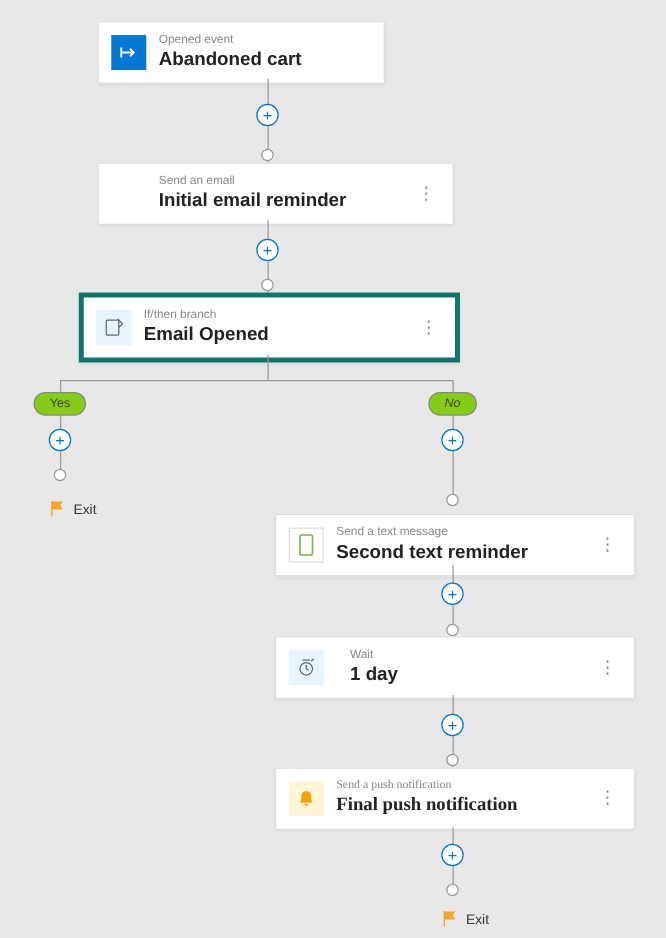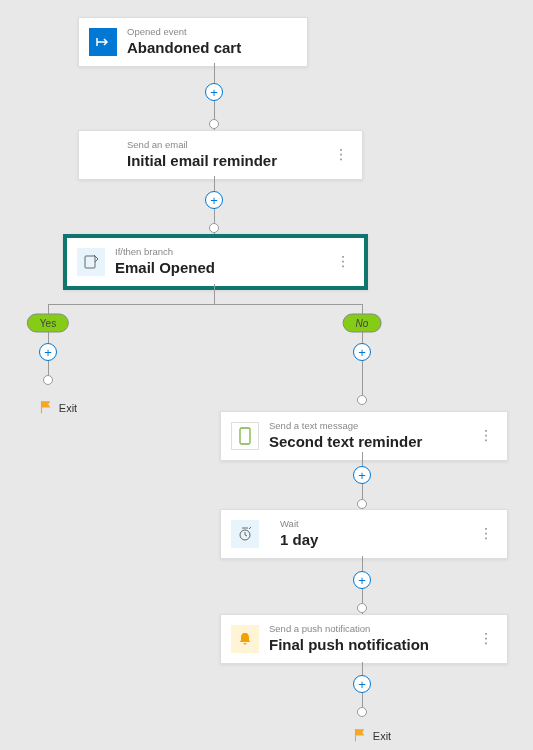--- a/index.html
+++ b/index.html
@@ -215,21 +215,21 @@
     <div class="card-label">Wait</div>
     <div class="card-title">1 day</div>
   </div>
   <div class="card-menu"></div>
 </div>
 
 <div class="line-abs" style="left:362px; top:556px; width:1px; height:58px;"></div>
 <div class="plus-btn" style="left:362px; top:580px;">+</div>
 <div class="node-circle" style="left:362px; top:608px;"></div>
 
-<div class="card" style="left:220px; top:614px; width:288px;">
+<div class="card" style="left:220px; top:614px; width:288px;font-family:Liberation Serif, serif;">
   <div class="card-icon" style="background:#fff4d6;">
     <svg width="14" height="14" viewBox="0 0 14 14">
         <path d="M7 1 C4 1 3 3 3 6 L3 8 L2 10 L12 10 L11 8 L11 6 C11 3 10 1 7 1 Z M5.5 11 A1.5 1.5 0 0 0 8.5 11" fill="#f2a100"></path>
       </svg>
   </div>
   <div class="card-text">
     <div class="card-label">Send a push notification</div>
     <div class="card-title">Final push notification</div>
   </div>
   <div class="card-menu"></div>

